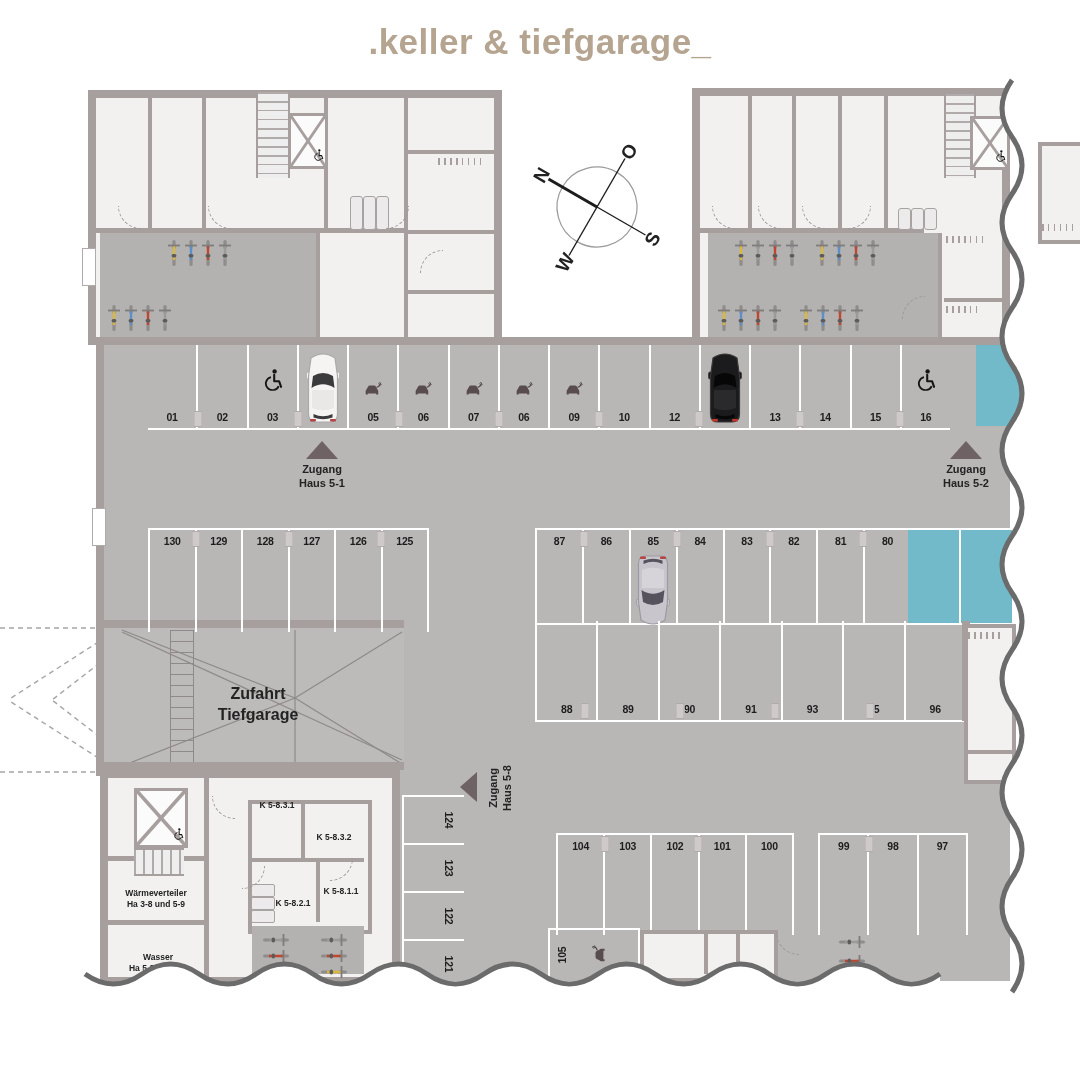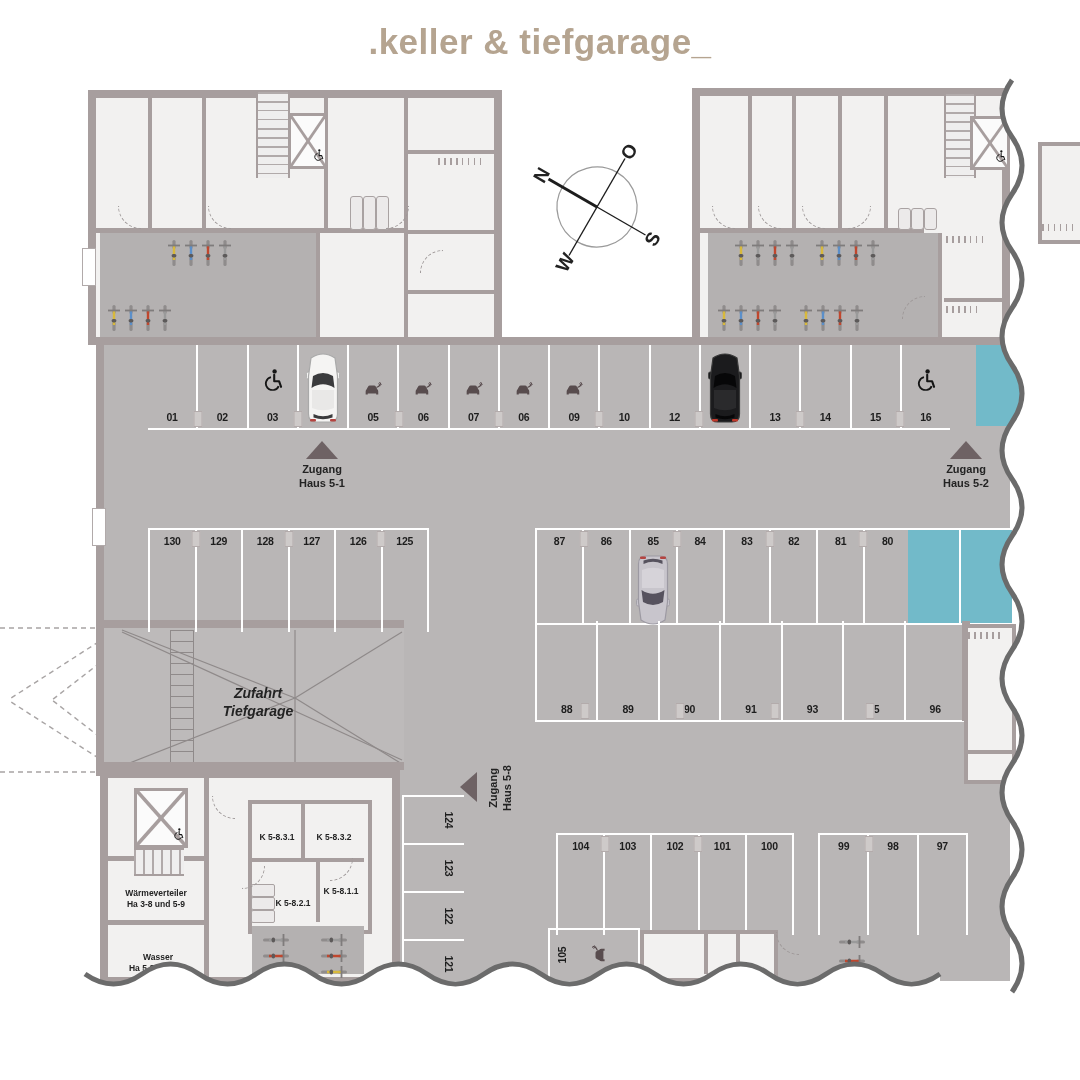--- a/index.html
+++ b/index.html
@@ -24,21 +24,21 @@
   .wc-slot svg{width:11px;height:12px;}
   .mach{position:absolute;width:11px;background:#eceaea;border:1.2px solid #a9a2a2;border-radius:3px;}
   .shelf{position:absolute;width:22px;height:11px;background:#eceaea;border:1.2px solid #a9a2a2;border-radius:2px;}
   .window{position:absolute;background:#fff;border:1.5px solid #b1aaaa;}
   .arc{position:absolute;width:22px;height:22px;border-left:1.4px dashed #9e9898;border-bottom:1.4px dashed #9e9898;border-bottom-left-radius:100%;}
   .ladder{position:absolute;border-left:1.5px solid #8f8a8a;border-right:1.5px solid #8f8a8a;
           background:repeating-linear-gradient(180deg,#8f8a8a 0 1.5px,transparent 1.5px 11px);}
   .ramp{position:absolute;background:#bdbaba;}
   .lbl{position:absolute;white-space:pre-line;text-align:center;font-weight:bold;color:#232323;line-height:1.3;}
   .lbl11{font-size:11px;}
-  .lbl12{font-size:14px;font-style:italic;}
+  .lbl12{font-size:16px;}
   .lbl8{font-size:8.5px;}
   .tri-up{position:absolute;width:0;height:0;border-left:16px solid transparent;border-right:16px solid transparent;border-bottom:18px solid var(--arrow);}
   .tri-left{position:absolute;width:0;height:0;border-top:15px solid transparent;border-bottom:15px solid transparent;border-right:17px solid var(--arrow);}
   .rot-ccw{transform:translate(-50%,-50%) rotate(-90deg);}
   
   .prow{position:absolute;display:flex;}
   .prow.h{flex-direction:row;}
   .prow.v,.prow.v105{flex-direction:column;}
   .prow .spot{position:relative;flex:1;}
   .prow.h .spot + .spot{border-left:2.5px solid #fff;}
@@ -482,21 +482,21 @@
   </div>
   <div class="stairs-v" style="left:134px;top:848px;width:50px;height:24px;"></div>
   <div class="lbl lbl8" style="left:106px;top:888px;width:100px;">Wärmeverteiler
 Ha 3-8 und 5-9</div>
   <div class="lbl lbl8" style="left:108px;top:952px;width:100px;">Wasser
 Ha 5-8 und 5-9</div>
   <div class="box" style="left:248px;top:800px;width:116px;height:126px;"></div>
   <div class="wall" style="left:301px;top:804px;width:4px;height:56px;"></div>
   <div class="wall" style="left:252px;top:858px;width:112px;height:4px;"></div>
   <div class="wall" style="left:316px;top:862px;width:4px;height:60px;"></div>
-  <div class="lbl lbl8" style="left:250px;top:832px;width:54px;">K 5-8.3.1</div>
+  <div class="lbl lbl8" style="left:250px;top:800px;width:54px;">K 5-8.3.1</div>
   <div class="lbl lbl8" style="left:306px;top:832px;width:56px;">K 5-8.3.2</div>
   <div class="lbl lbl8" style="left:318px;top:886px;width:46px;">K 5-8.1.1</div>
   <div class="lbl lbl8" style="left:268px;top:898px;width:50px;">K 5-8.2.1</div>
   <div class="shelf" style="left:251px;top:884px;"></div>
   <div class="shelf" style="left:251px;top:897px;"></div>
   <div class="shelf" style="left:251px;top:910px;"></div>
   <div class="bikearea" style="left:252px;top:926px;width:112px;height:48px;"></div>
   <div class="arc" style="left:212px;top:796px;"></div>
   <div class="arc" style="left:242px;top:866px;transform:rotate(-90deg);"></div>
   <div class="arc" style="left:330px;top:858px;transform:scaleX(-1);"></div>

